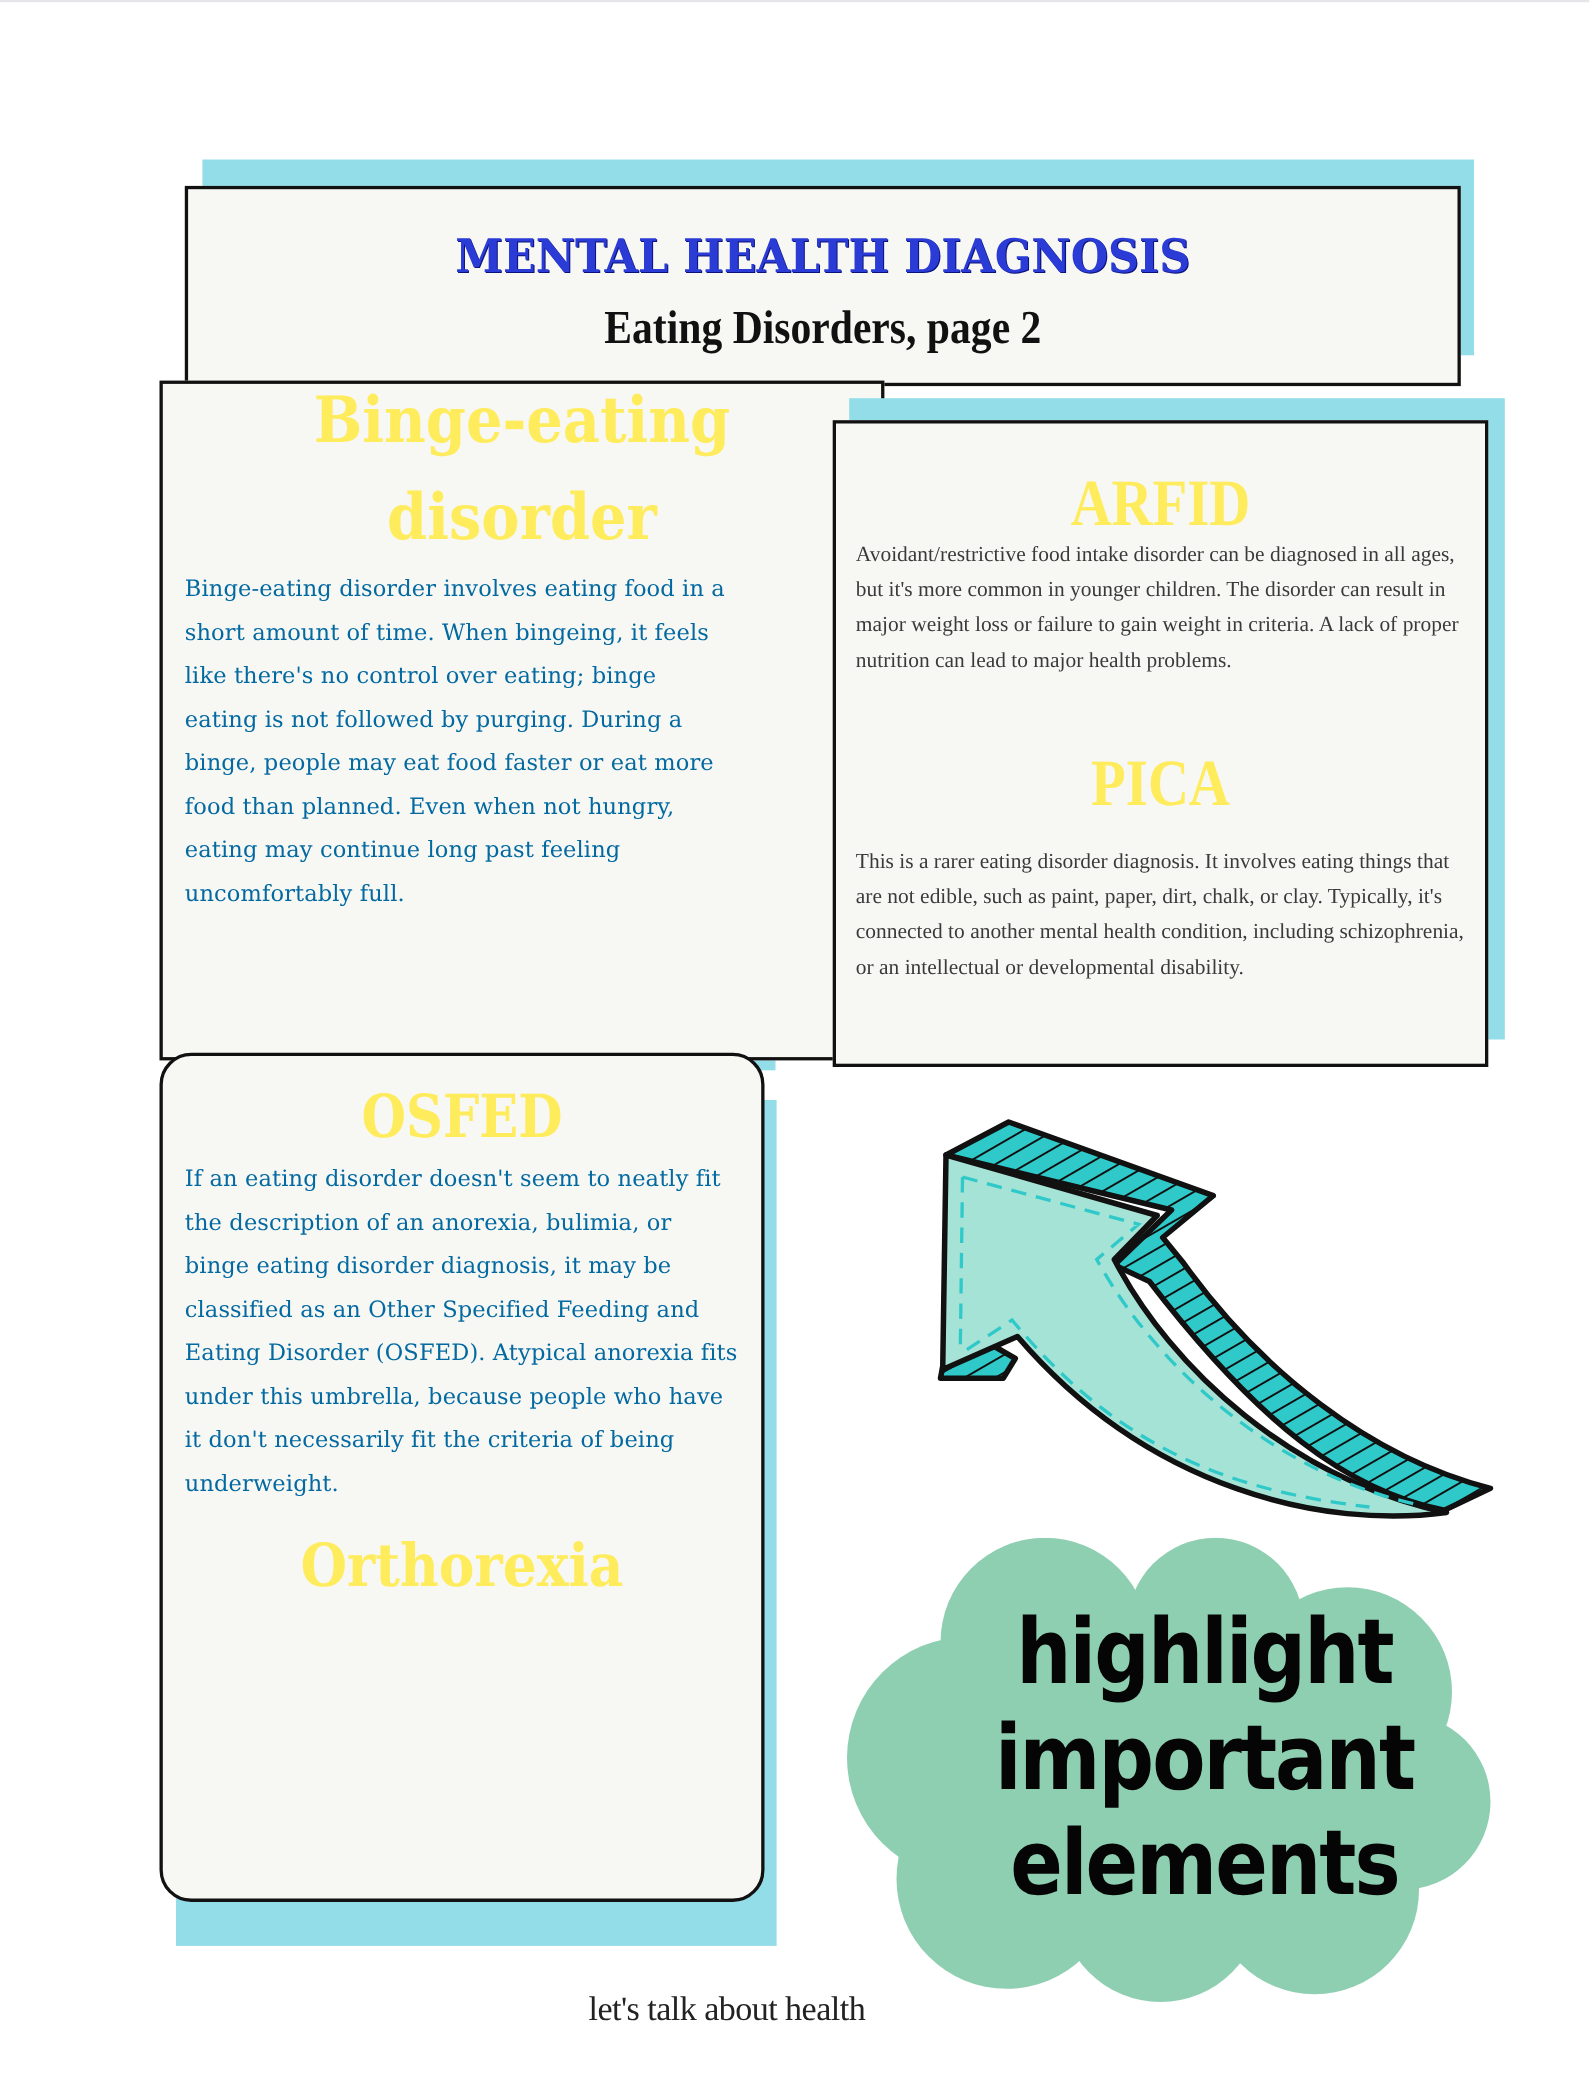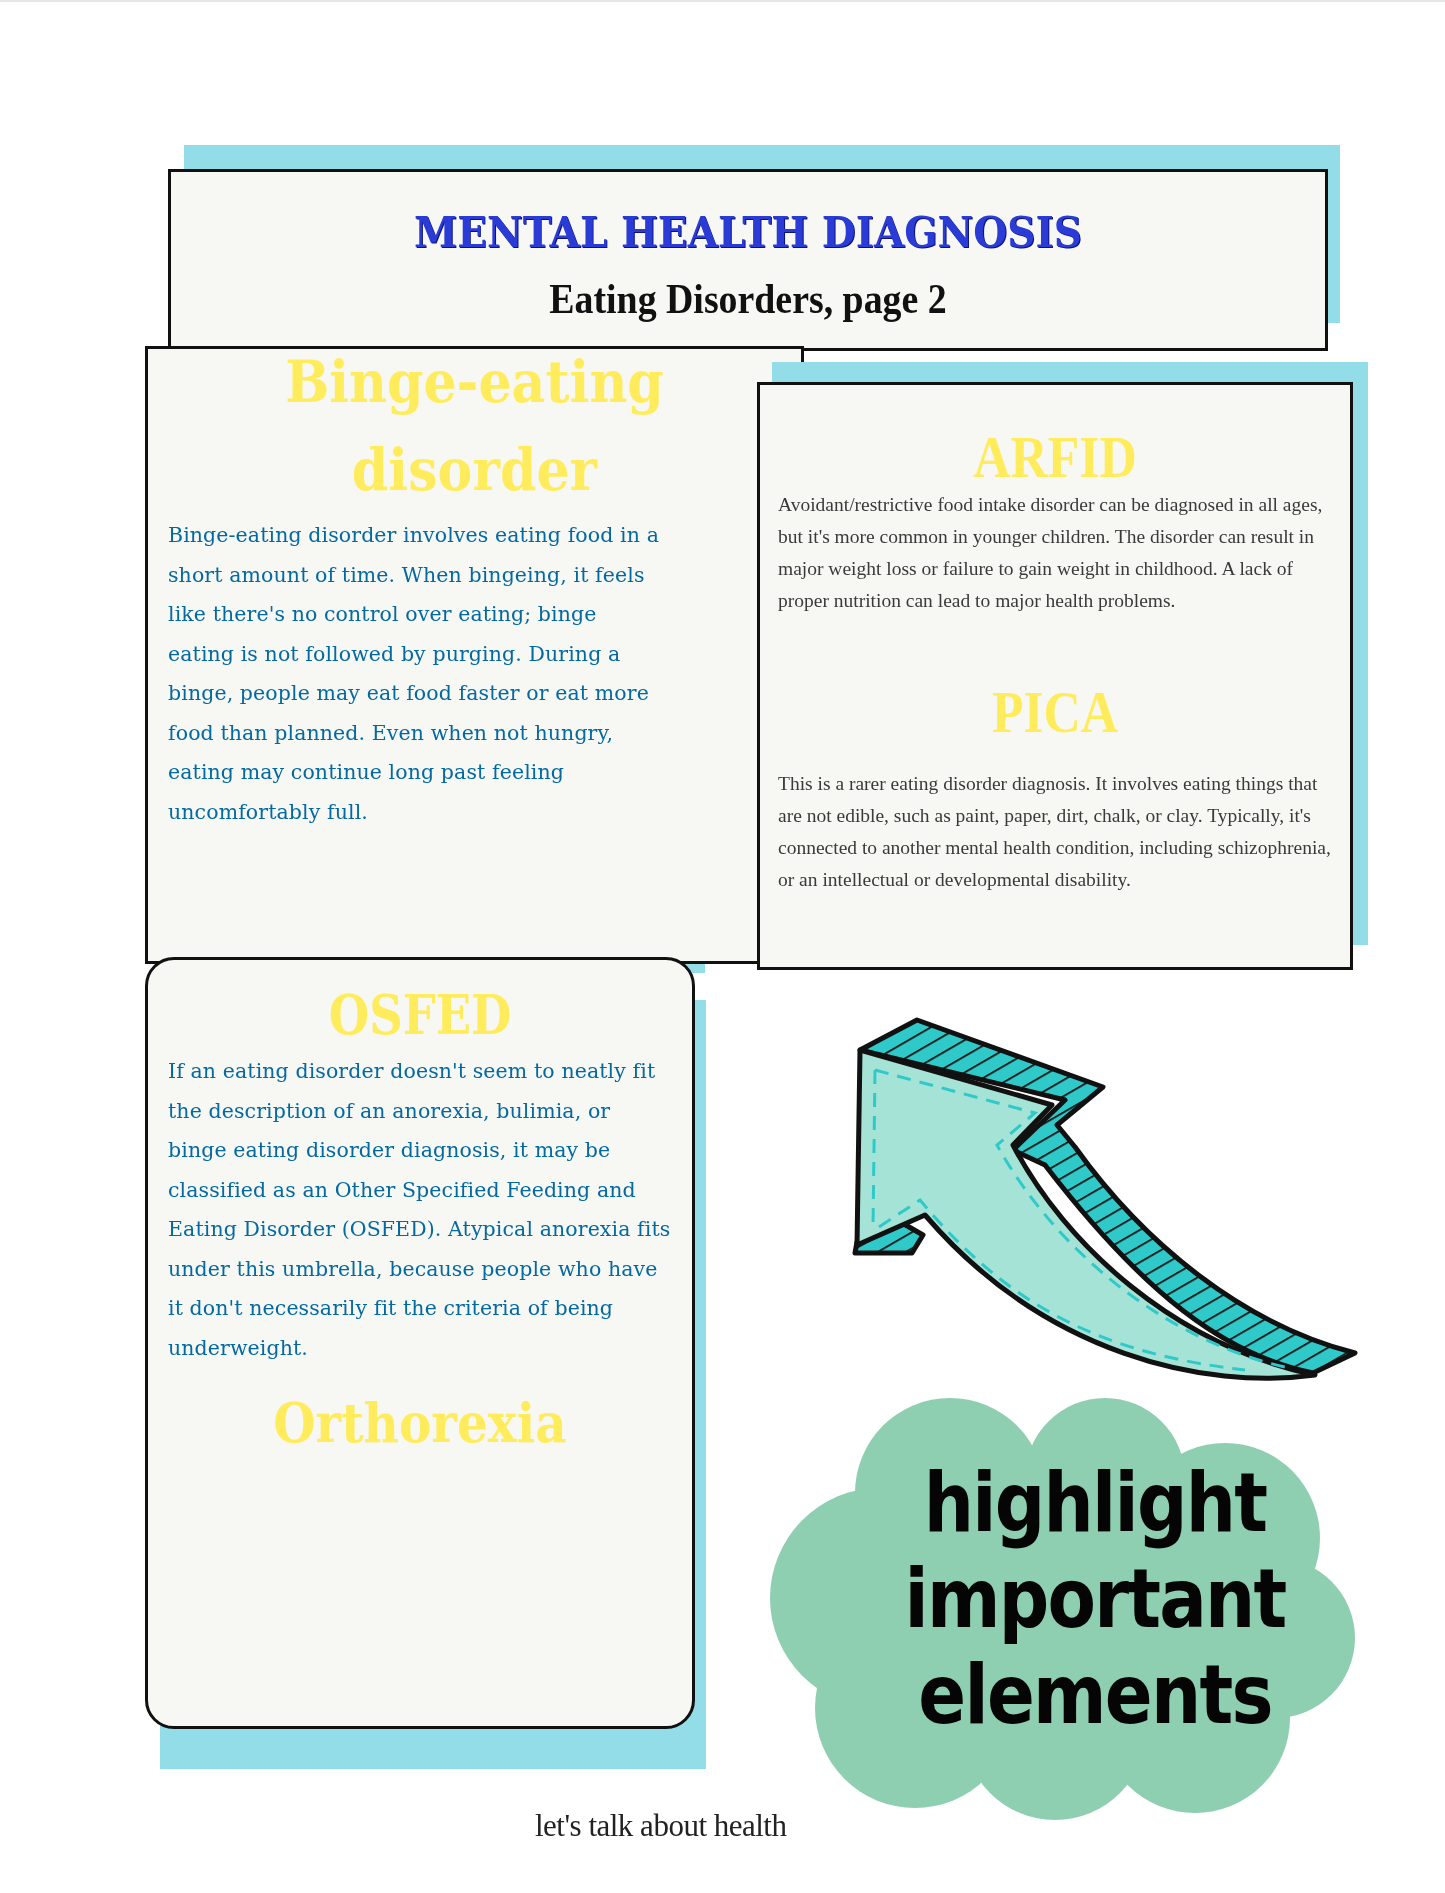--- a/index.html
+++ b/index.html
@@ -83,21 +83,21 @@
 <div class="shadow" style="left:160px; top:362px; width:545px; height:611px;"></div>
 <div class="card" style="left:145px; top:346px; width:659px; height:618px;">
   <div class="heading" style="top:4px; font-size:58px; transform:scaleX(0.9);">Binge-eating</div>
   <div class="heading" style="top:92px; font-size:58px; transform:scaleX(0.9);">disorder</div>
   <div class="body-text body-lg" style="left:20px; top:167px; width:500px;">Binge-eating disorder involves eating food in a short amount of time. When bingeing, it feels like there's no control over eating; binge eating is not followed by purging. During a binge, people may eat food faster or eat more food than planned. Even when not hungry, eating may continue long past feeling uncomfortably full.</div>
 </div>
 
 <div class="shadow" style="left:772px; top:362px; width:596px; height:583px;"></div>
 <div class="card" style="left:757px; top:346px; width:596px; height:588px;margin-top:36px;">
   <div class="heading cond" style="top:42px; font-size:60px;">ARFID</div>
-  <div class="body-text body-sm" style="left:18px; top:104px; width:560px;">Avoidant/restrictive food intake disorder can be diagnosed in all ages, but it's more common in younger children. The disorder can result in major weight loss or failure to gain weight in childhood. A lack of proper nutrition can lead to major health problems.</div>
+  <div class="body-text body-sm" style="left:18px; top:104px; width:560px;">Avoidant/restrictive food intake disorder can be diagnosed in all ages, but it's more common in younger children. The disorder can result in major weight loss or failure to gain weight in criteria. A lack of proper nutrition can lead to major health problems.</div>
   <div class="heading cond" style="top:297px; font-size:60px;">PICA</div>
   <div class="body-text body-sm" style="left:18px; top:383px; width:560px;">This is a rarer eating disorder diagnosis. It involves eating things that are not edible, such as paint, paper, dirt, chalk, or clay.  Typically, it's connected to another mental health condition, including schizophrenia, or an intellectual or developmental disability.</div>
 </div>
 
 <div class="shadow" style="left:160px; top:1000px; width:546px; height:769px;"></div>
 <div class="card" style="left:145px; top:957px; width:550px; height:772px;border-radius:29px;">
   <div class="heading" style="top:28px; font-size:54px; transform:scaleX(0.86);">OSFED</div>
   <div class="body-text body-lg" style="left:20px; top:92px; width:505px;">If an eating disorder doesn't seem to neatly fit the description of an anorexia, bulimia, or binge eating disorder diagnosis, it may be classified as an Other Specified Feeding and Eating Disorder (OSFED). Atypical anorexia fits under this umbrella, because people who have it don't necessarily fit the criteria of being underweight.</div>
   <div class="heading" style="top:436px; font-size:54px; transform:scaleX(0.9);">Orthorexia</div>
 </div>

